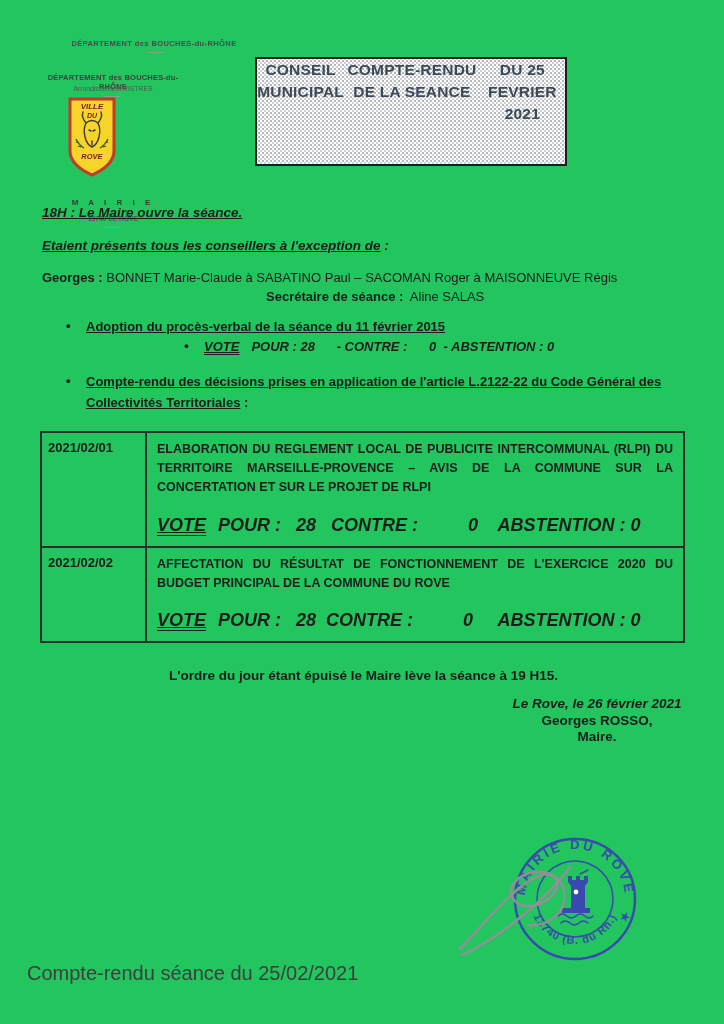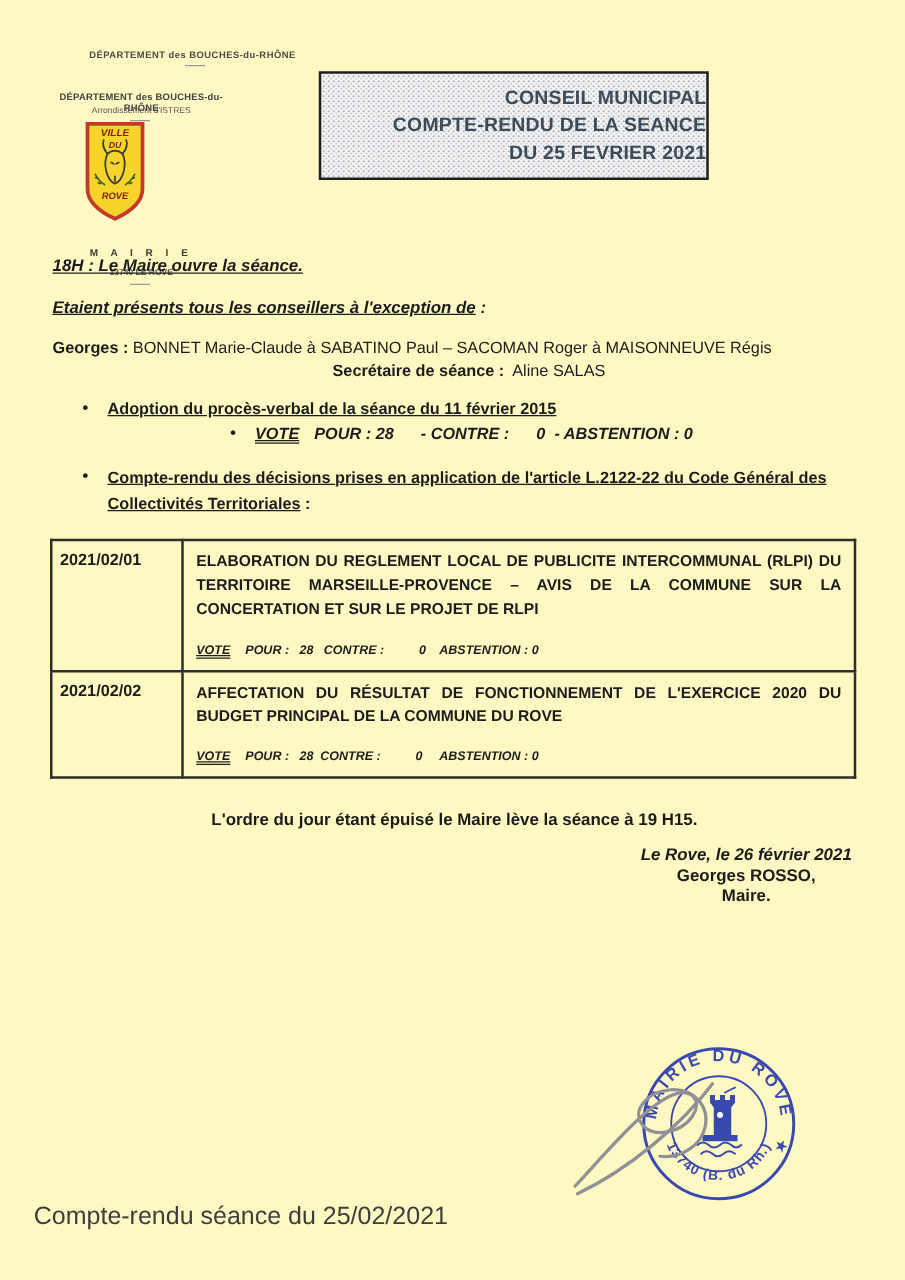--- a/index.html
+++ b/index.html
@@ -1,19 +1,19 @@
 <!DOCTYPE html>
 <html><head>
 <meta charset="utf-8">
 <style>
   * { margin:0; padding:0; box-sizing:border-box; }
   html,body { background:#e8e8e8; }
   .page {
     position:relative; width:724px; height:1024px; margin:0 auto;
-    background:#fef9c3; overflow:hidden;
+    background:#22c55e; overflow:hidden;
     font-family:"Liberation Sans", sans-serif; color:#1c1c1c;
   }
 
   
   .dept-top { position:absolute; left:48px; top:39px; width:212px; text-align:center;
     font-size:7.5px; font-weight:bold; color:#4a4a4a; letter-spacing:.4px; }
   .dash { position:absolute; width:16px; border-top:1px solid #9a9a9a; }
   .dash.d1 { left:148px; top:52px; }
   .dash.d2 { left:104px; top:96px; }
   .dash.d3 { left:104px; top:227px; }
@@ -22,26 +22,26 @@
   .arrond { position:absolute; left:34px; top:85px; width:158px; text-align:center;
     font-size:6.8px; color:#555; }
   .shield { position:absolute; left:68px; top:97px; width:48px; height:80px; }
   .mairie { position:absolute; left:34px; top:198px; width:158px; text-align:center;
     font-size:8px; font-weight:bold; letter-spacing:4px; color:#3a3a3a; }
   .postal { position:absolute; left:34px; top:215px; width:158px; text-align:center;
     font-size:6.8px; font-weight:bold; color:#555; }
 
   
   .title-box {
-    position:absolute; left:255px; top:57px; width:312px; height:87px;
+    position:absolute; left:255px; top:57px; width:312px; height:109px;
     border:2px solid #1d1d1d;
     background:
       radial-gradient(#b4b8bd 0.9px, transparent 1.05px) 0 0 / 4px 4px,
       radial-gradient(#cdd0d4 0.9px, transparent 1.05px) 2px 2px / 4px 4px, #fdfdfd;
-    display:flex; flex-direction:column; justify-content:center; align-items:flex-end;
+    display:flex; flex-direction:row; justify-content:center; align-items:flex-start;
     text-align:center;
   }
   .title-box div { font-size:15.5px; font-weight:bold; line-height:1.42; letter-spacing:.2px; }
 
   
   .doc-body { position:absolute; left:42px; top:205px; width:643px; }
   .bi-u { font-weight:bold; font-style:italic; text-decoration:underline;margin-top:26px; }
   .line { font-size:13.5px; }
   .l-open { margin-top:0; }
   .l-presents { margin-top:18px; }
@@ -63,21 +63,21 @@
   .delib-heading span { font-size:20px; font-weight:bold; letter-spacing:.3px;
     border-bottom:3px solid #1c1c1c; padding-bottom:1px; }
 
   
   table.delib { margin-top:17px; width:645px; border-collapse:collapse; margin-left:-2px; }
   table.delib td { border:2px solid #2e2e2e; vertical-align:top; }
   td.num { width:105px; padding:7px 6px; font-size:13px; font-weight:bold; }
   td.cnt { padding:7px 10px 6px 10px; }
   .row-title { font-size:12.5px; font-weight:bold; line-height:1.55; text-align:justify; }
   .row-title.blue { }
-  .row-vote { font-size:10px; font-weight:bold; font-style:italic; margin-top:17px; margin-bottom:4px; }
+  .row-vote { font-size:18px; font-weight:bold; font-style:italic; margin-top:17px; margin-bottom:4px; }
   tr.r1 td { height:77px; }
   tr.r2 td { height:77px; }
   tr.r3 td { height:58px; }
   tr.r4 td { height:68px; }
 
   .closing-line { margin-top:25px; text-align:center; font-size:13.5px; font-weight:bold; }
   .sign-block { margin-top:13px; margin-left:auto; margin-right:-17px; width:210px; text-align:center; }
   .sign-place { font-size:13.5px; font-weight:bold; font-style:italic; white-space:nowrap; }
   .sign-name { font-size:13.5px; font-weight:bold; margin-top:2px; }
   .sign-title { font-size:13.5px; font-weight:bold; margin-top:1px; }

